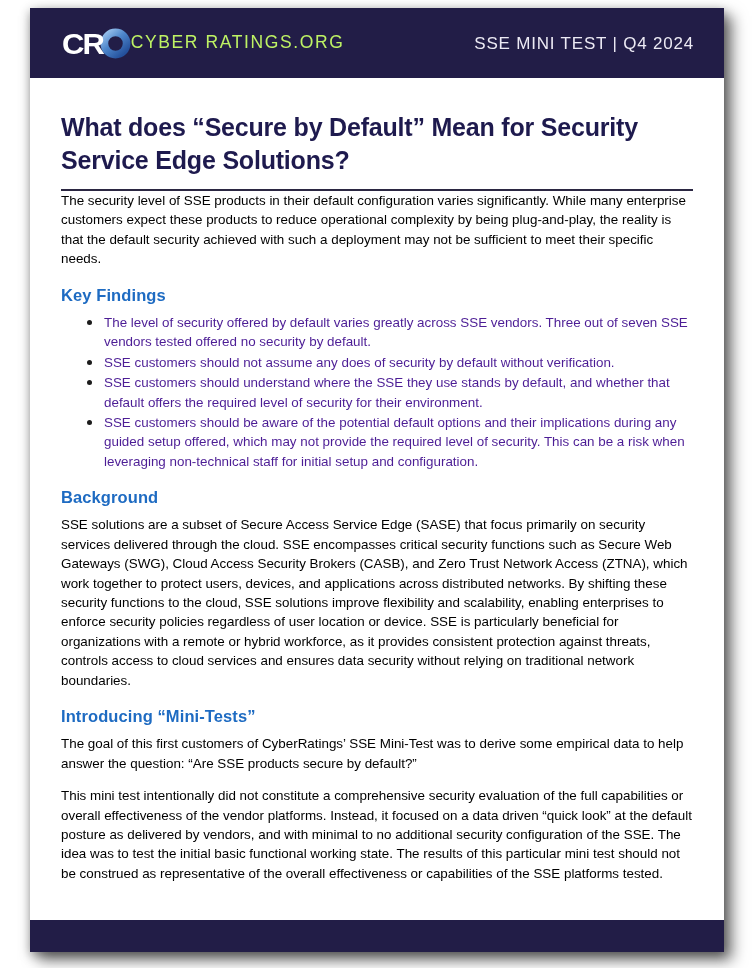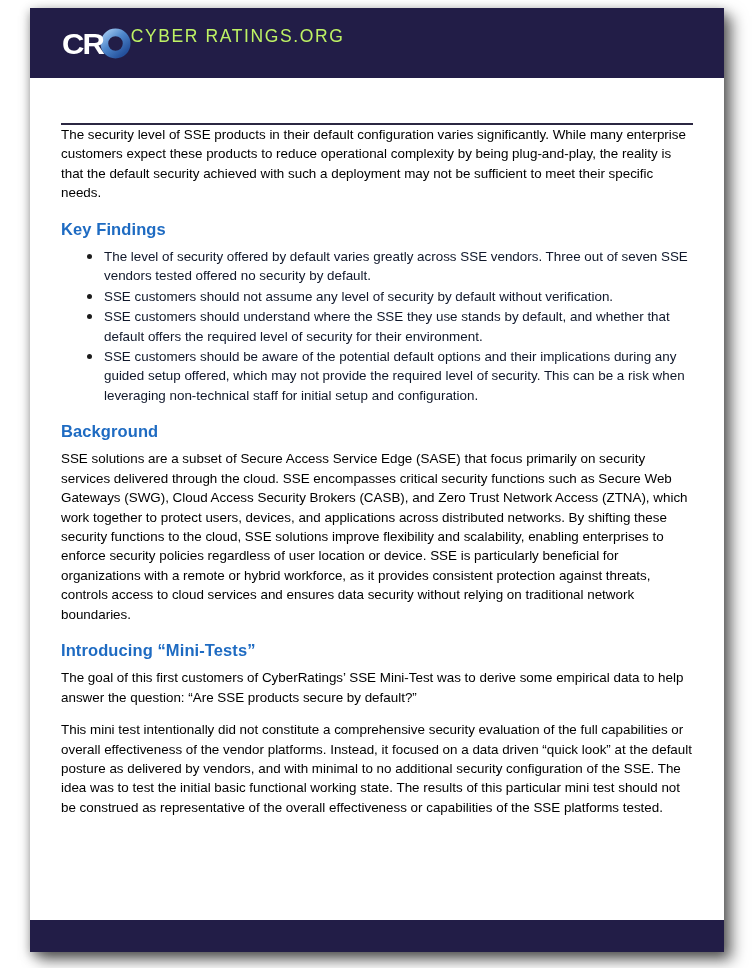--- a/index.html
+++ b/index.html
@@ -21,21 +21,21 @@
   
   .hdr {
     height: 70px;
     flex: 0 0 70px;
     background: #221d47;
     display: flex;
     align-items: center;
     justify-content: space-between;
     padding: 0 30px 0 32px;
   }
-  .brand { display: flex; align-items: flex-start; }
+  .brand { display: flex; align-items: center; }
   .cr-text {
     color: #ffffff;
     font-size: 31px;
     font-weight: bold;
     letter-spacing: -2px;
     line-height: 1;
     transform: scaleY(0.96);
   }
   .o-ring { width: 31px; height: 31px; display: block; margin-left: -3px; }
   .wordmark {
@@ -84,21 +84,21 @@
     line-height: 1.45;
     margin: 0 0 13px 0;
   }
   ul.bullets {
     list-style: none;
     margin: 2px 0 12px 0;
     padding-left: 43px;
   }
   ul.bullets li {
     position: relative;
-    color: #0f172a;
+    color: #4c1d95;
     font-size: 13.4px;
     line-height: 1.45;
     margin-bottom: 1px;
   }
   ul.bullets li::before {
     content: "";
     position: absolute;
     left: -17px;
     top: 7px;
     width: 5px; height: 5px;
@@ -125,32 +125,34 @@
           <linearGradient id="oGrad" x1="0%" y1="0%" x2="85%" y2="100%">
             <stop offset="0%" stop-color="#9cc4ee"></stop>
             <stop offset="45%" stop-color="#4e87cc"></stop>
             <stop offset="100%" stop-color="#24509c"></stop>
           </linearGradient>
         </defs>
         <circle cx="16" cy="16" r="11.5" fill="none" stroke="url(#oGrad)" stroke-width="8"></circle>
       </svg>
       <span class="wordmark">CYBER RATINGS.ORG</span>
     </div>
+    <div class="edition">SSE MINI TEST | Q4 2024</div>
   </div>
 
   <div class="content">
 
+    <h1 class="title">What does “Secure by Default” Mean for Security Service Edge Solutions?</h1>
     <hr class="divider">
 
     <p class="body-text">The security level of SSE products in their default configuration varies significantly. While many enterprise customers expect these products to reduce operational complexity by being plug-and-play, the reality is that the default security achieved with such a deployment may not be sufficient to meet their specific needs.</p>
 
     <h2 class="sec">Key Findings</h2>
     <ul class="bullets">
       <li>The level of security offered by default varies greatly across SSE vendors. Three out of seven SSE vendors tested offered no security by default.</li>
-      <li>SSE customers should not assume any level of security by default without verification.</li>
+      <li>SSE customers should not assume any does of security by default without verification.</li>
       <li>SSE customers should understand where the SSE they use stands by default, and whether that default offers the required level of security for their environment.</li>
       <li>SSE customers should be aware of the potential default options and their implications during any guided setup offered, which may not provide the required level of security. This can be a risk when leveraging non-technical staff for initial setup and configuration.</li>
     </ul>
 
     <h2 class="sec">Background</h2>
     <p class="body-text">SSE solutions are a subset of Secure Access Service Edge (SASE) that focus primarily on security services delivered through the cloud. SSE encompasses critical security functions such as Secure Web Gateways (SWG), Cloud Access Security Brokers (CASB), and Zero Trust Network Access (ZTNA), which work together to protect users, devices, and applications across distributed networks. By shifting these security functions to the cloud, SSE solutions improve flexibility and scalability, enabling enterprises to enforce security policies regardless of user location or device. SSE is particularly beneficial for organizations with a remote or hybrid workforce, as it provides consistent protection against threats, controls access to cloud services and ensures data security without relying on traditional network boundaries.</p>
 
     <h2 class="sec">Introducing “Mini-Tests”</h2>
     <p class="body-text">The goal of this first customers of CyberRatings’ SSE Mini-Test was to derive some empirical data to help answer the question: “Are SSE products secure by default?”</p>
     <p class="body-text">This mini test intentionally did not constitute a comprehensive security evaluation of the full capabilities or overall effectiveness of the vendor platforms. Instead, it focused on a data driven “quick look” at the default posture as delivered by vendors, and with minimal to no additional security configuration of the SSE. The idea was to test the initial basic functional working state. The results of this particular mini test should not be construed as representative of the overall effectiveness or capabilities of the SSE platforms tested.</p>

